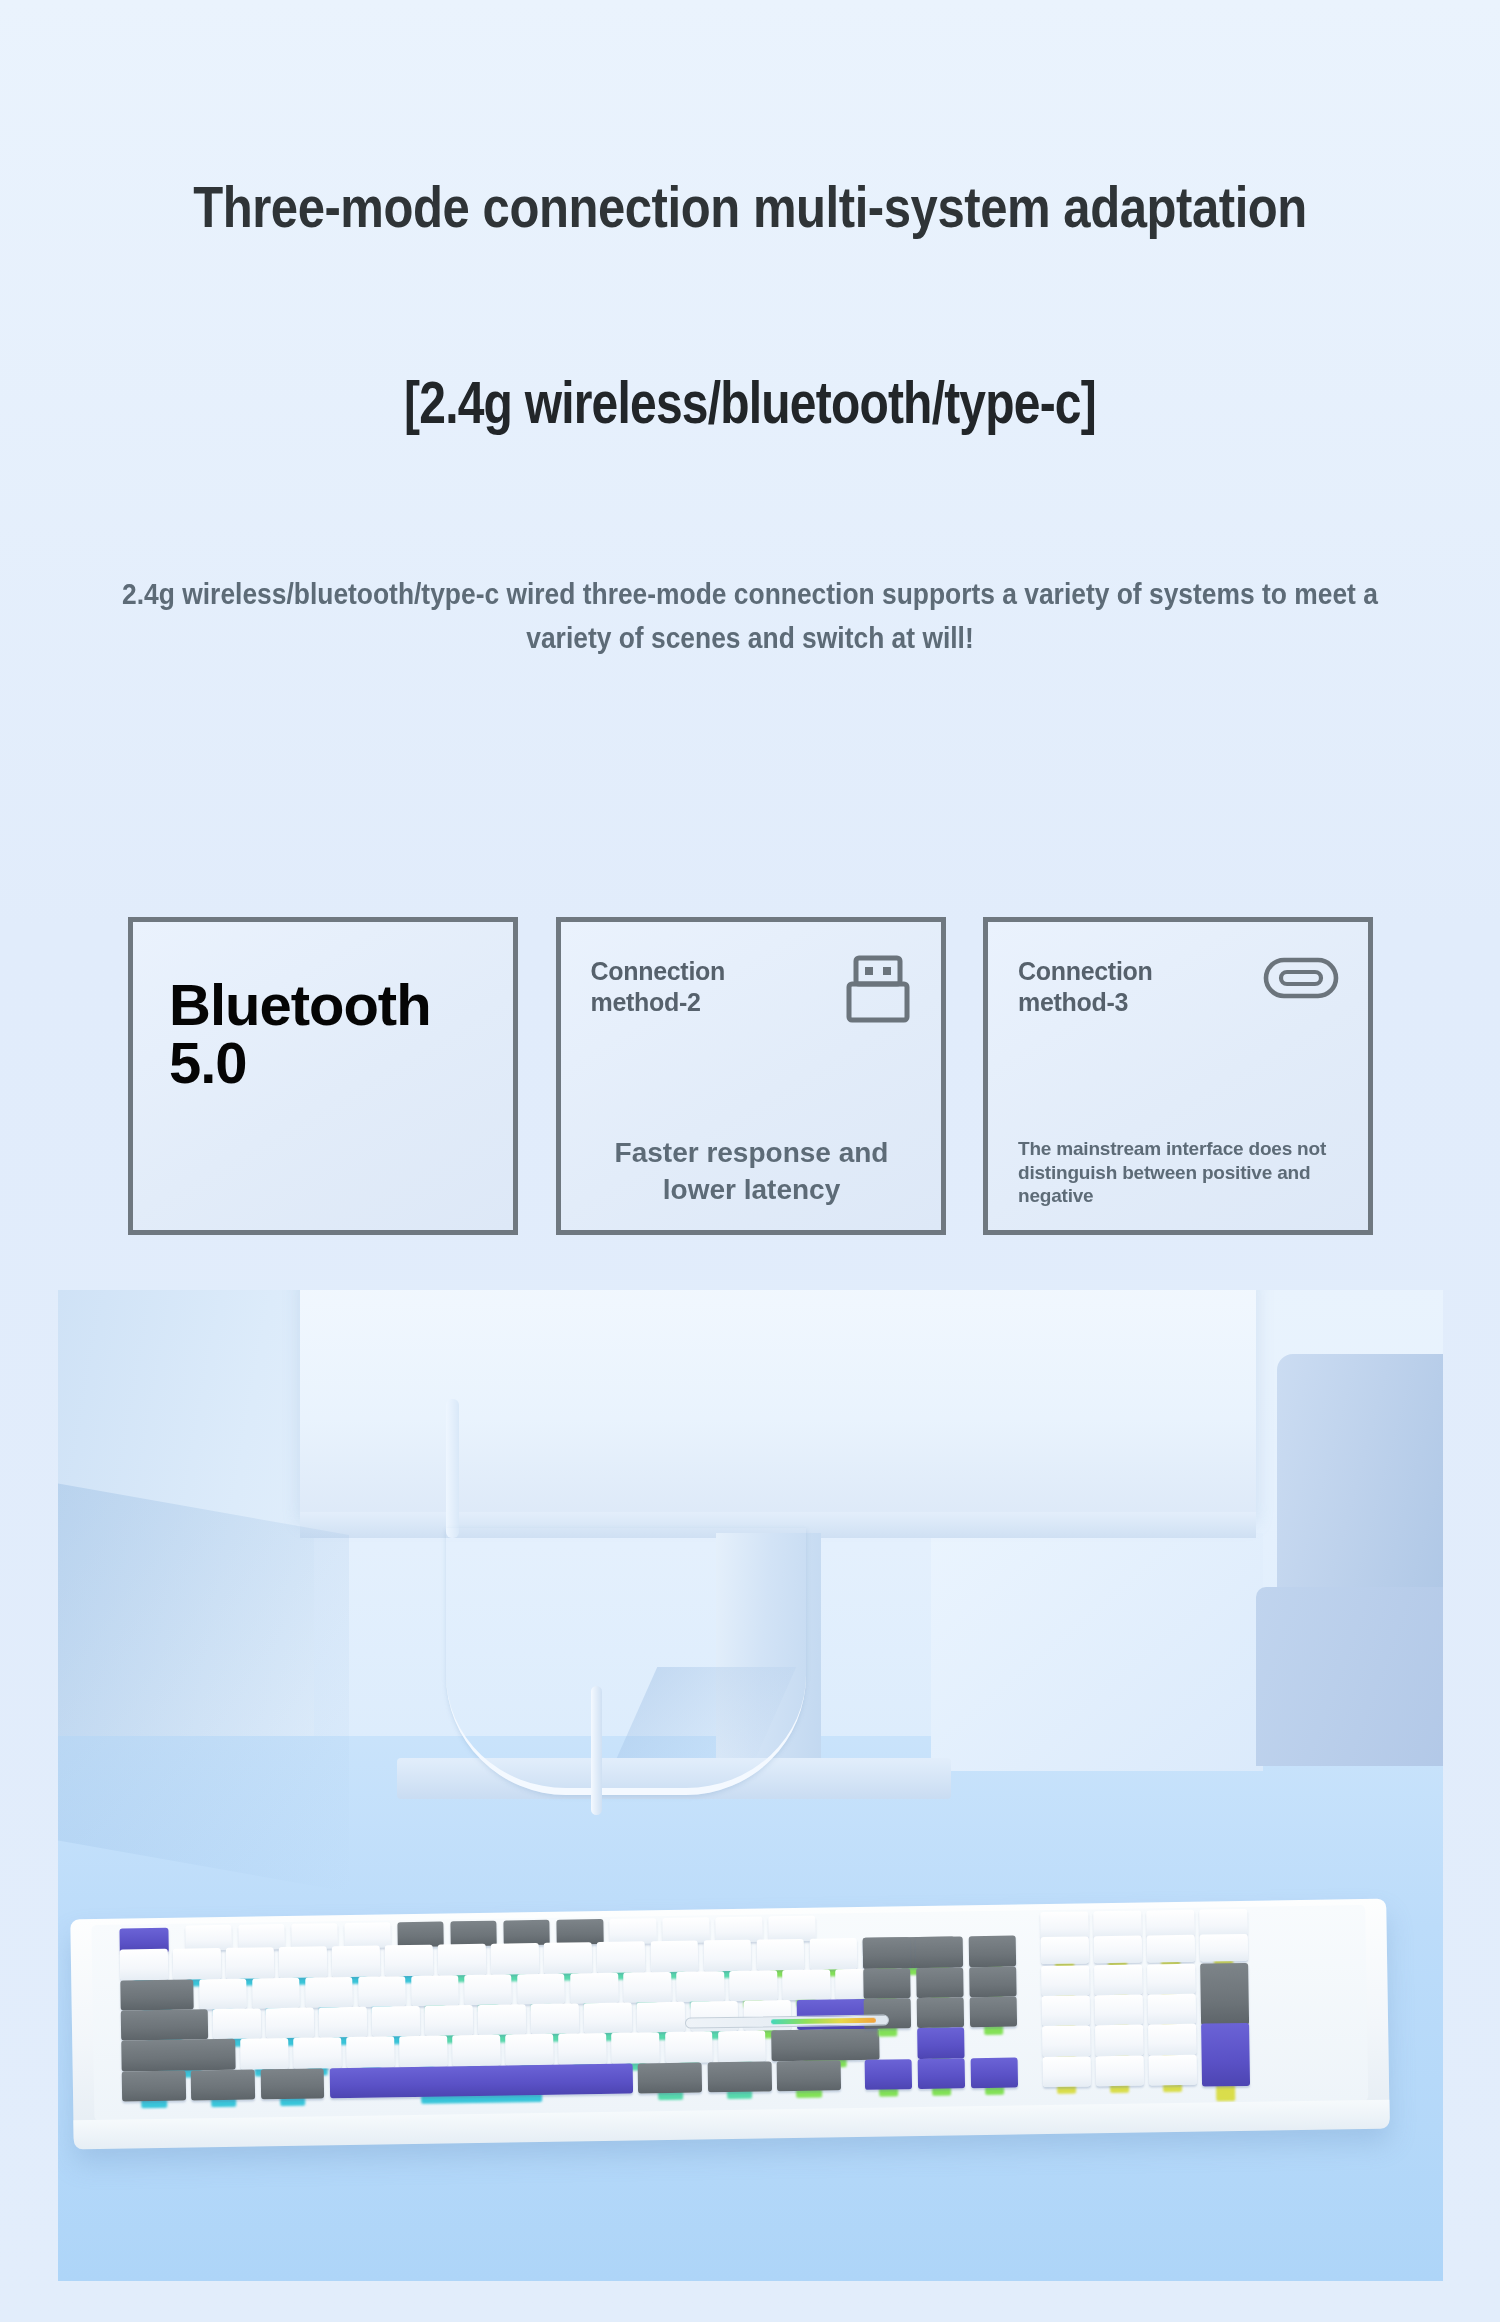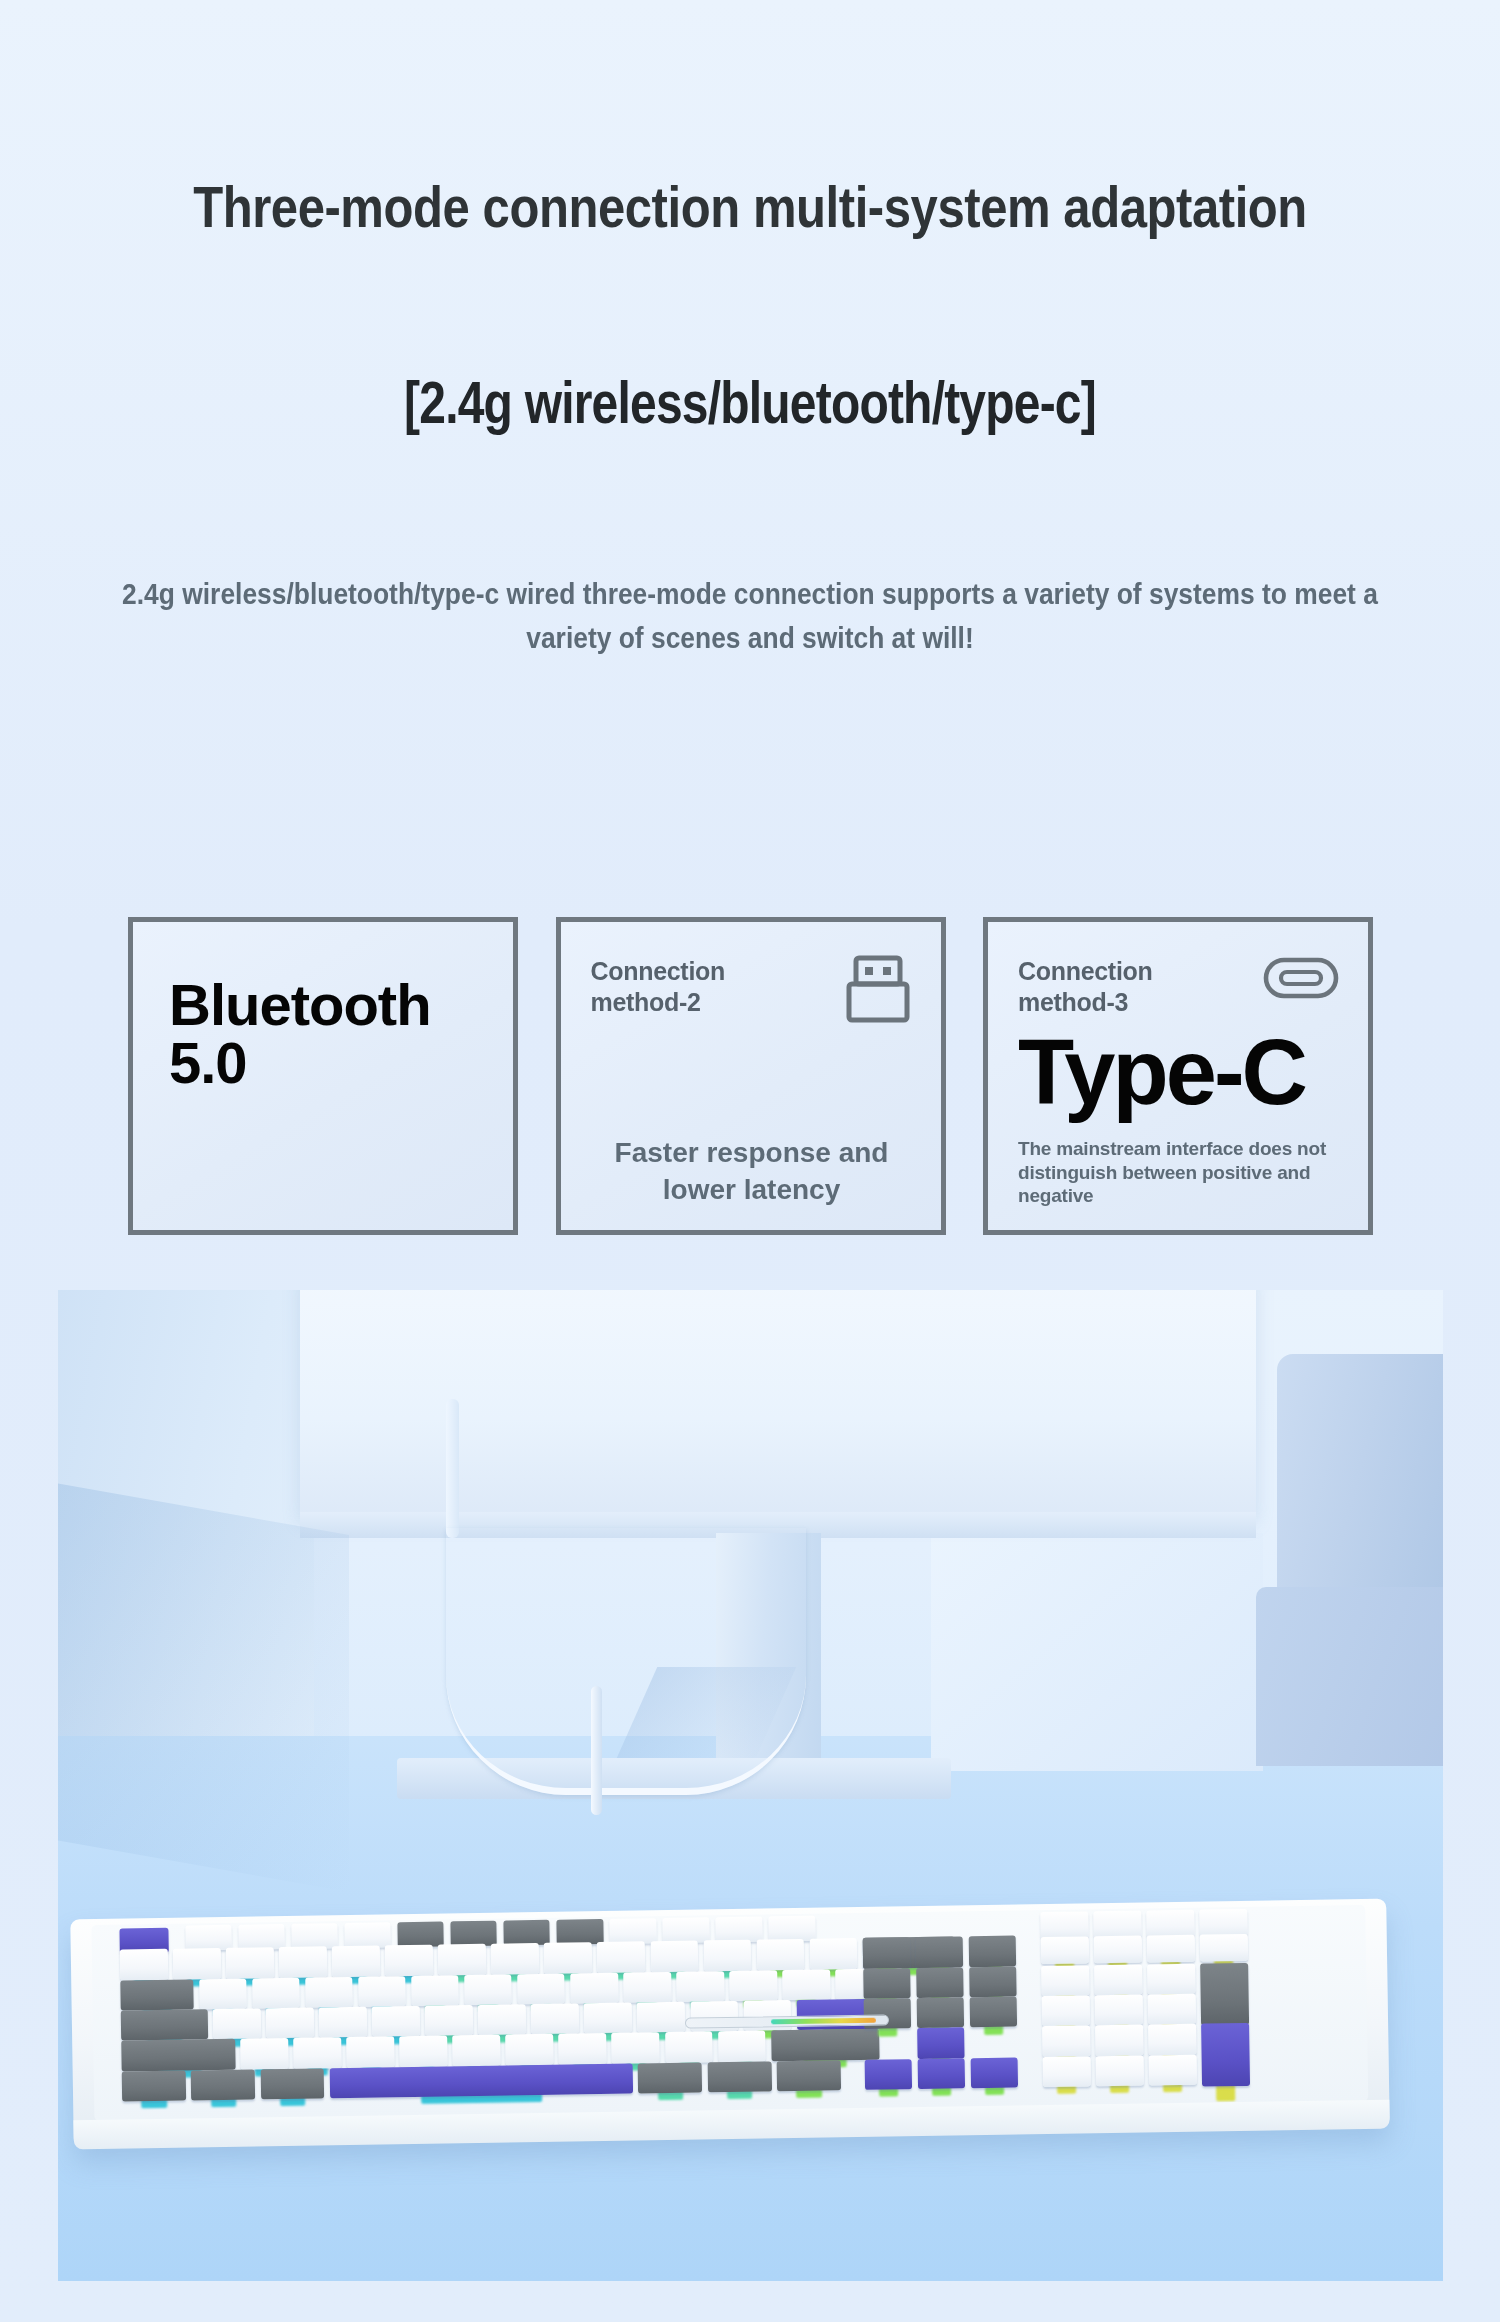--- a/index.html
+++ b/index.html
@@ -231,21 +231,20 @@
       <div class="card-top">
         <div class="card-kicker">Connection
 method-3</div>
         <div class="card-icon">
           <svg width="78" height="52" viewBox="0 0 78 52">
             <rect x="4" y="8" width="70" height="36" rx="18" fill="none" stroke="#6b747c" stroke-width="4.6"></rect>
             <rect x="19" y="20" width="40" height="12" rx="6" fill="none" stroke="#6b747c" stroke-width="4.2"></rect>
           </svg>
         </div>
       </div>
-      <div class="card-title">Type-C</div>
       <div class="card-note">The mainstream interface does not distinguish between positive and negative</div>
     </div>
 
   </div>
 
   <div class="photo">
     <div class="wall"></div>
     <div class="wall-l"></div>
     <div class="desk"></div>
 

